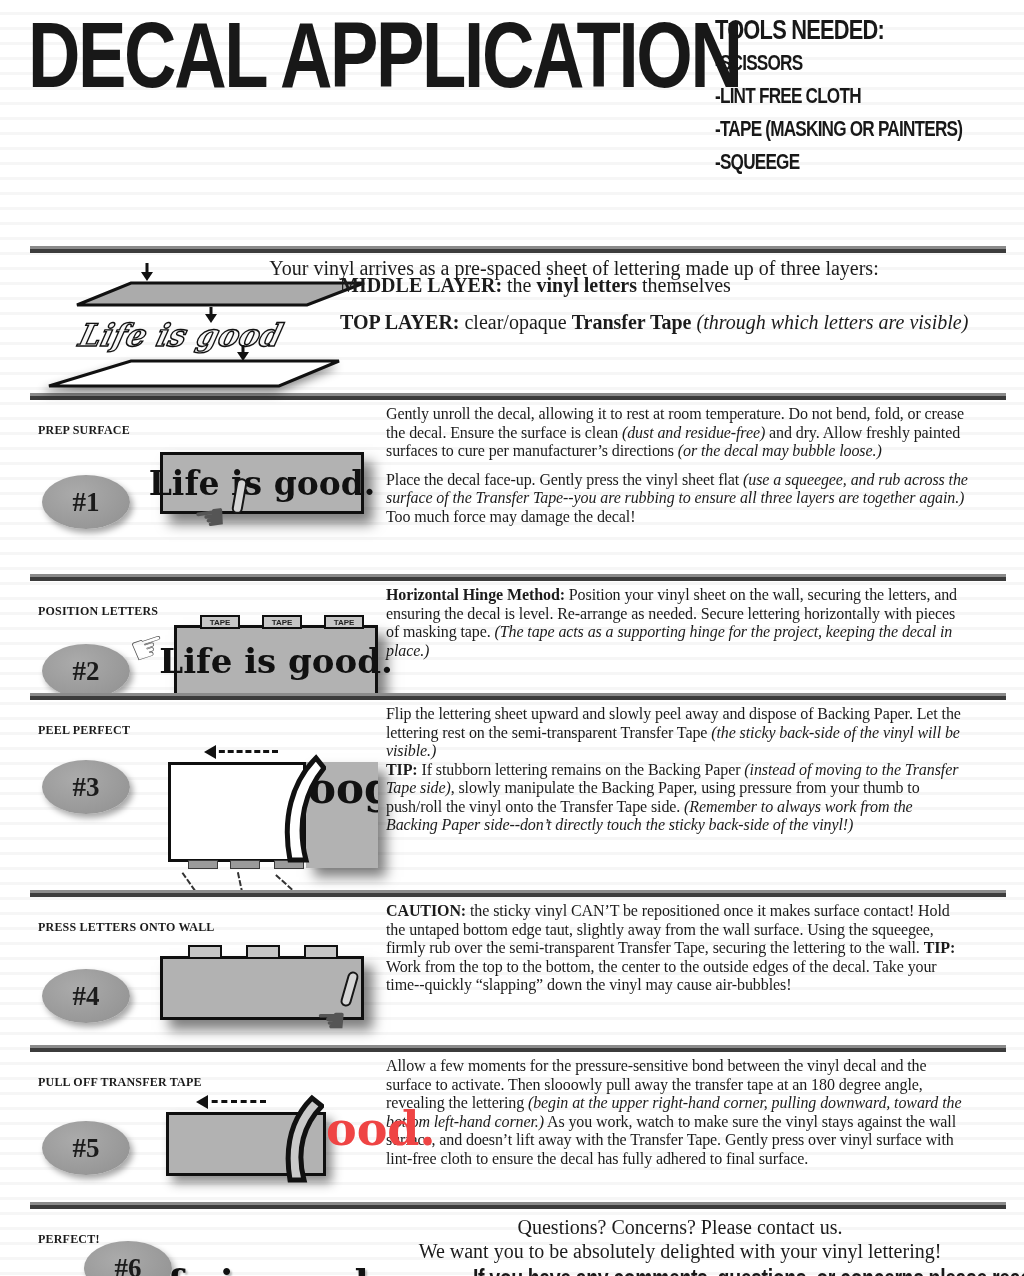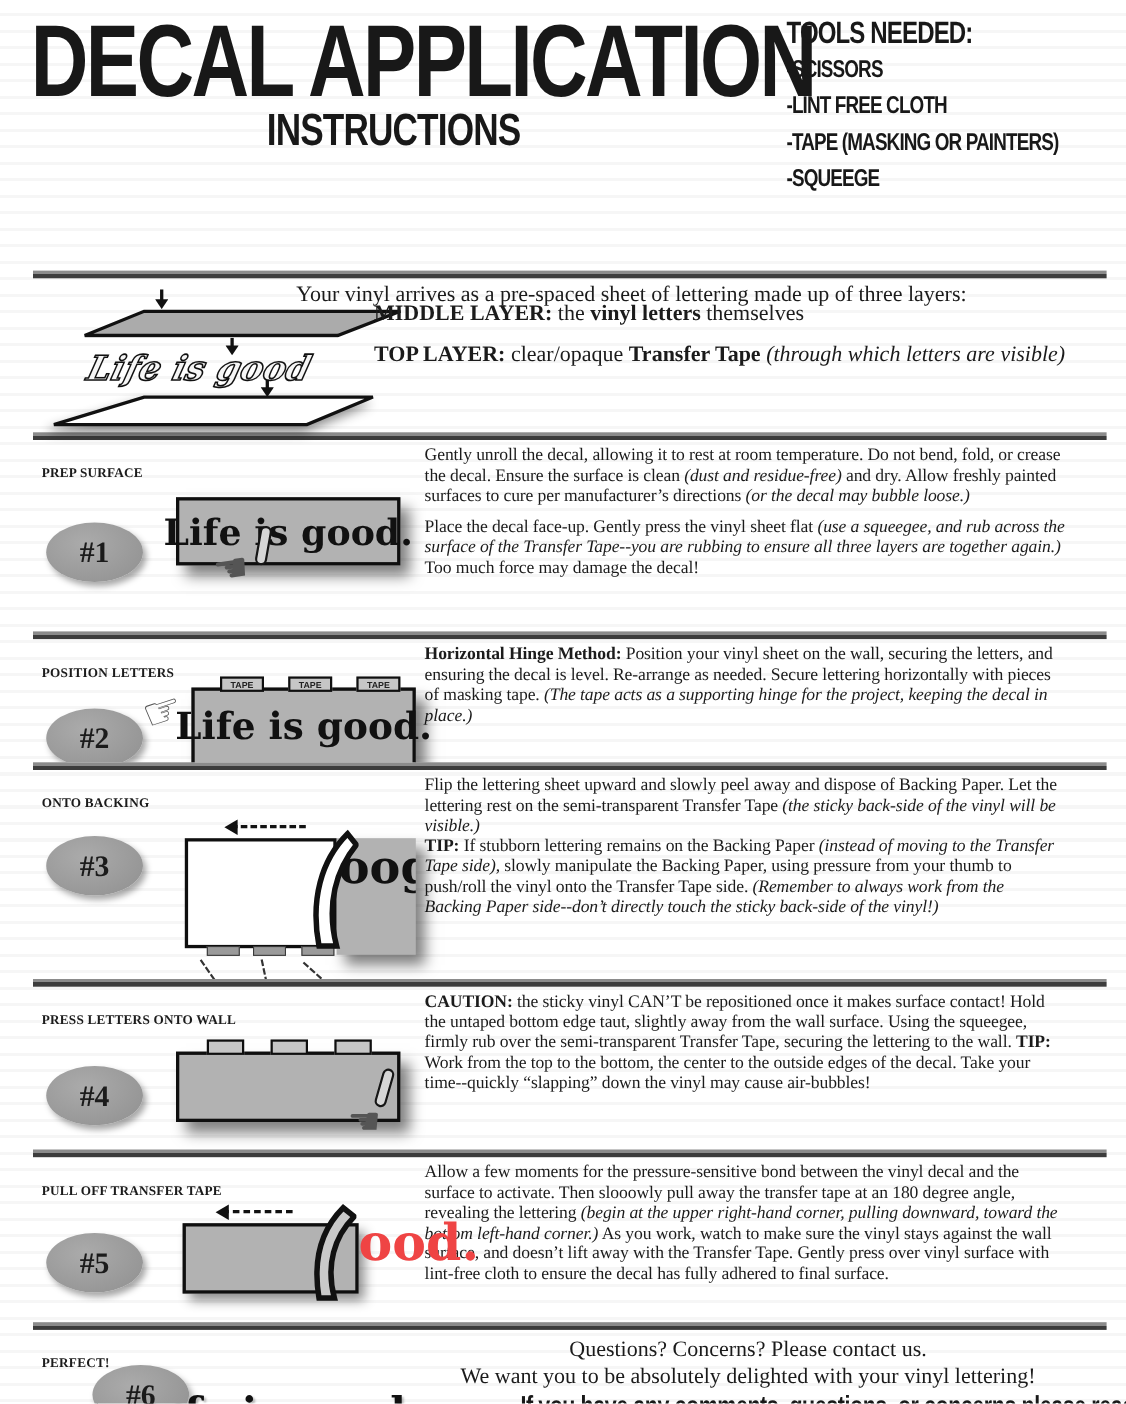--- a/index.html
+++ b/index.html
@@ -134,23 +134,20 @@
   .footer-col .f-cond { font-size:25px; line-height:1.15; letter-spacing:-.5px; }
 
   svg { display:block; }
 </style>
 </head>
 <body>
 
 <header>
   <div class="title-block">
     <h1 class="cond">DECAL APPLICATION</h1>
-    <div class="subtitle-wrap">
-      <span class="cond center" style="font-size:41px">INSTRUCTIONS</span>
-    </div>
   </div>
   <div class="tools">
     <span class="cond tools-heading">TOOLS NEEDED:</span><br>
     <span class="cond tool-item">-SCISSORS</span>
     <span class="cond tool-item">-LINT FREE CLOTH</span>
     <span class="cond tool-item">-TAPE (MASKING OR PAINTERS)</span>
     <span class="cond tool-item">-SQUEEGE</span>
   </div>
 </header>
 
@@ -225,21 +222,21 @@
   </div>
   <div class="step-right">
     <p><span class="seg-b">Horizontal Hinge Method:</span><span> Position your vinyl sheet on the wall, securing the letters, and ensuring the decal is level. Re-arrange as needed. Secure lettering horizontally with pieces of masking tape. </span><span class="seg-i">(The tape acts as a supporting hinge for the project, keeping the decal in place.)</span></p>
   </div>
 </section>
 
 <div class="rule"></div>
 
 <section class="step" style="height:190px">
   <div class="step-left">
-    <h2>ONTO BACKING</h2>
+    <h2>PEEL PERFECT</h2>
     <div class="left-row" style="margin-top:8px; align-items:flex-start">
       <div class="badge" style="margin-top:14px">#3</div>
       <div class="art art3">
         <div class="dasharrow" style="left:42px; top:4px; width:68px"></div>
         <div class="reveal-panel">oog</div>
         <div class="backing-box"></div>
         <svg class="curl" style="left:92px; top:6px" width="66" height="116" viewBox="0 0 66 116">
           <path d="M56,6 C32,30 22,66 30,108 L46,108 C36,70 46,38 64,16 Z" fill="#ffffff" stroke="#111" stroke-width="5"></path>
         </svg>
         <div class="mini-tape" style="left:20px; top:114px"></div>

